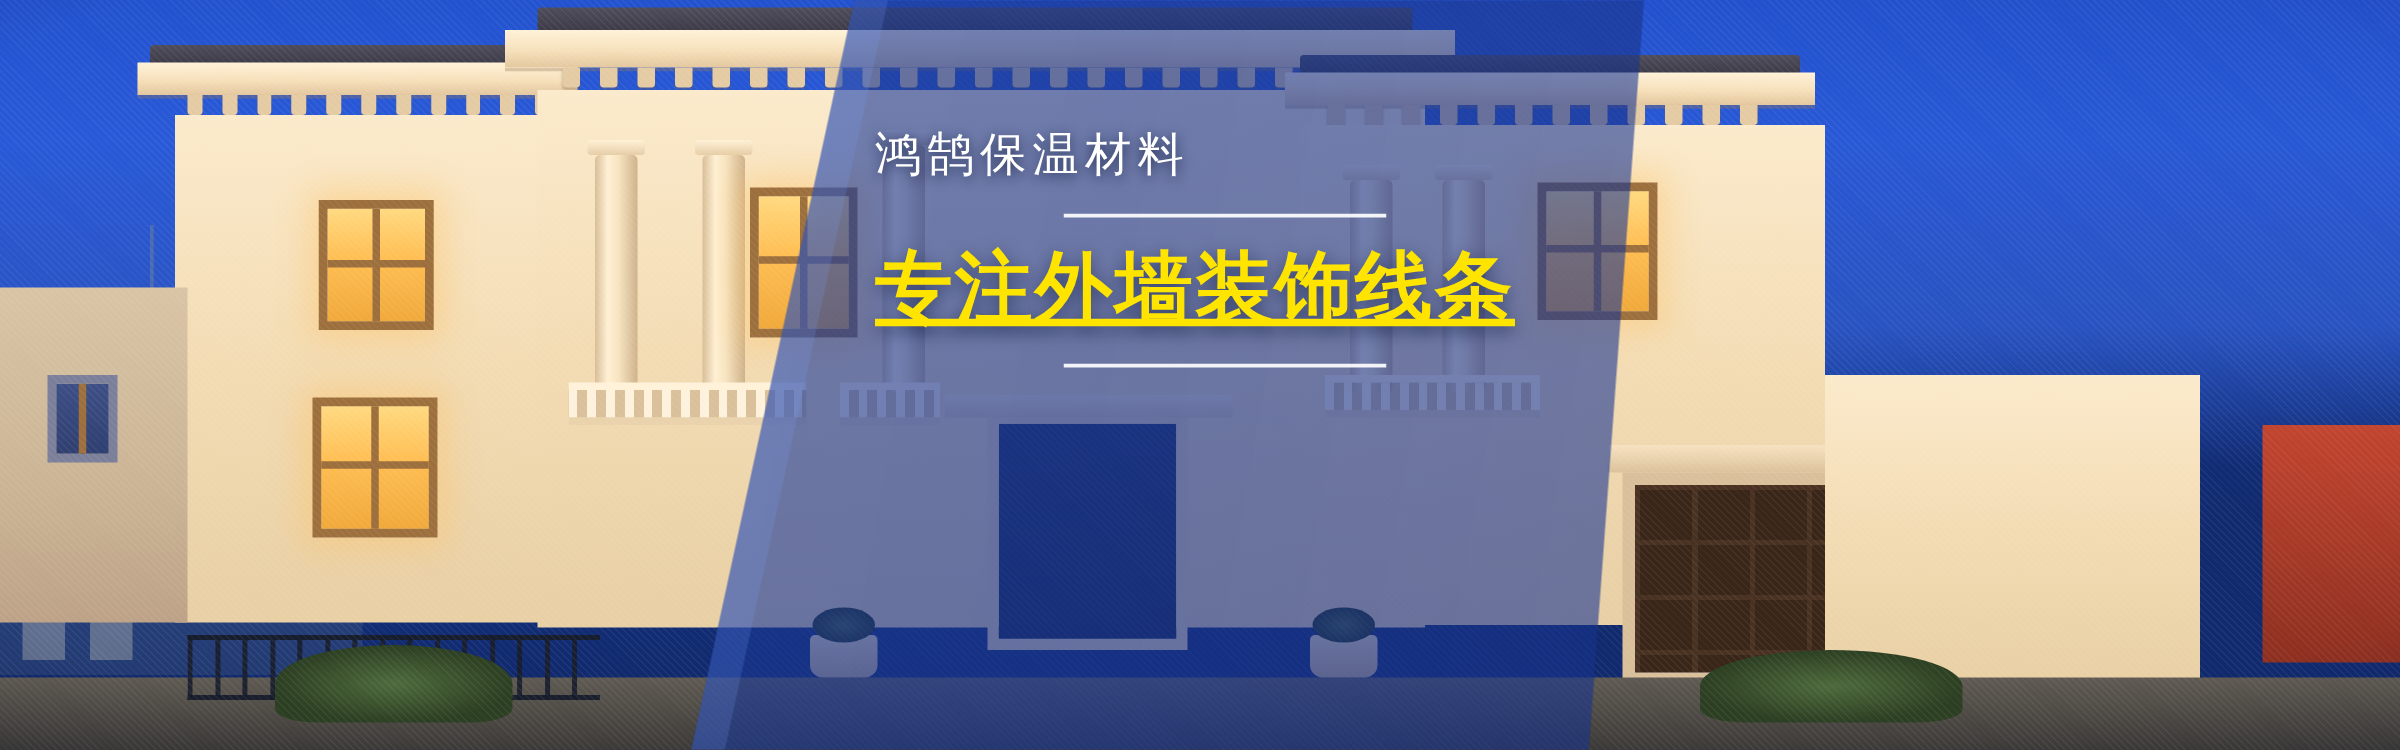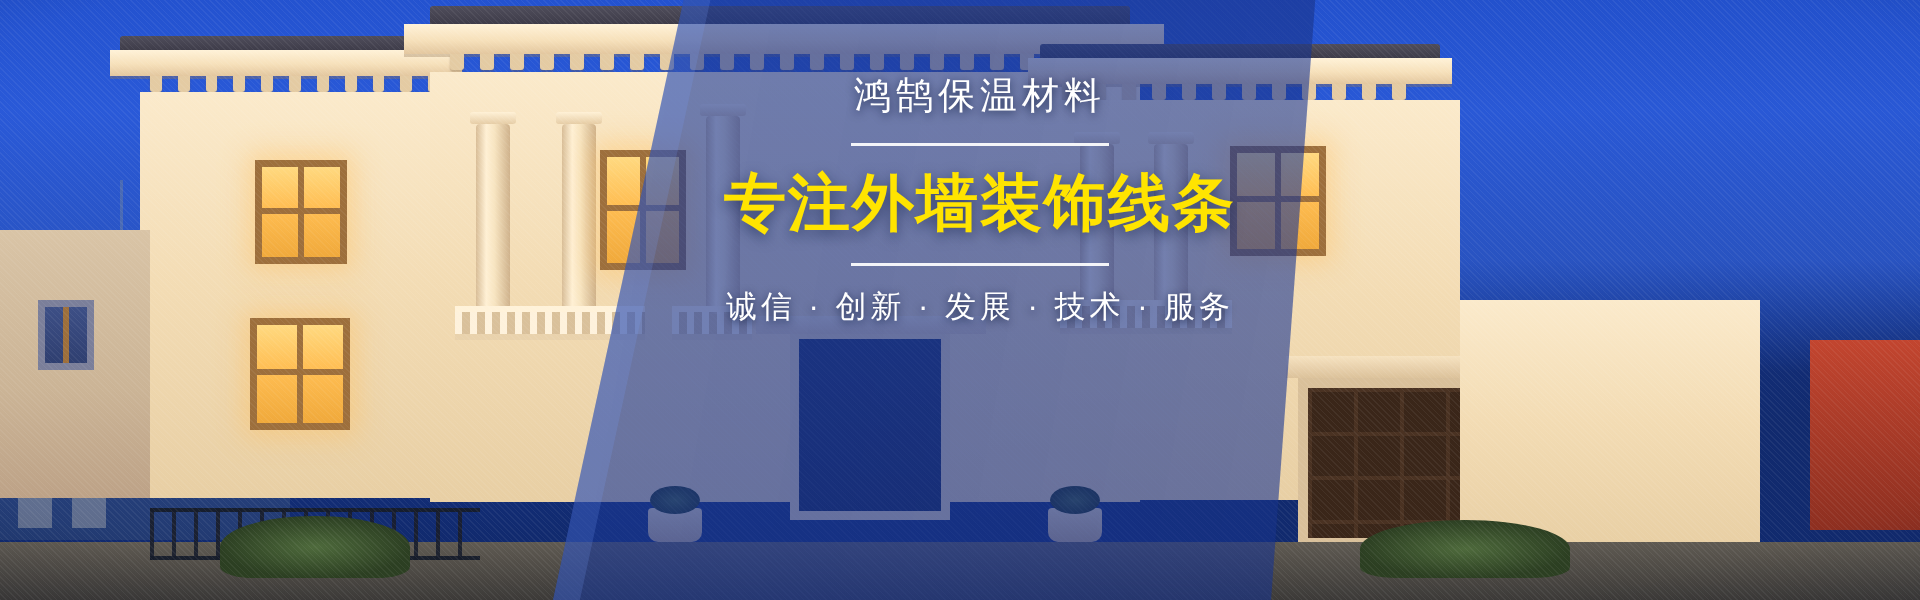--- a/index.html
+++ b/index.html
@@ -195,40 +195,40 @@
     backdrop-filter:saturate(.9);
   }
   .panel-edge-l{
     position:absolute;left:0;top:0;width:100%;height:100%;
     clip-path:polygon(35.6% 0%, 37.0% 0%, 30.2% 100%, 28.8% 100%);
     background:rgba(120,160,255,.18);
   }
 
   
   .copy{
-    position:absolute;left:700px;top:76px;width:560px;
-    text-align:center;
+    position:absolute;left:700px;top:104px;width:560px;
+    text-align:left;
   }
   .brand{
     font-size:37px;line-height:1.1;color:#ffffff;letter-spacing:5px;
     font-weight:400;text-shadow:0 2px 10px rgba(6,16,48,.75);
     white-space:nowrap;
   }
   .rule{
     width:258px;height:3px;margin:26px auto 0;
     background:#ffffff;opacity:.92;
   }
   .rule.bottom{margin:26px auto 0;}
   .head{
     margin-top:22px;
     font-size:62px;line-height:1.12;color:#ffe400;font-weight:700;
     letter-spacing:2px;white-space:nowrap;
     text-shadow:0 4px 14px rgba(10,22,60,.55);
   }
-  .head .ln2{display:block;}
+  .head .ln2{display:block;text-decoration:underline;}
   .slogan{
     margin-top:20px;
     font-size:31px;color:#ffffff;letter-spacing:4px;white-space:nowrap;
     text-shadow:0 2px 9px rgba(6,16,48,.75);
   }
 </style>
 </head>
 <body>
 
 <div class="stage">
@@ -373,16 +373,15 @@
   <div class="panel"></div>
   <div class="panel-edge-l"></div>
 
   <div class="copy">
     <div class="brand">鸿鹄保温材料</div>
     <div class="rule"></div>
     <div class="head">
       <span class="ln2">专注外墙装饰线条</span>
     </div>
     <div class="rule bottom"></div>
-    <div class="slogan">诚信 · 创新 · 发展 · 技术 · 服务</div>
   </div>
 
 </div>
 
 </body></html>

